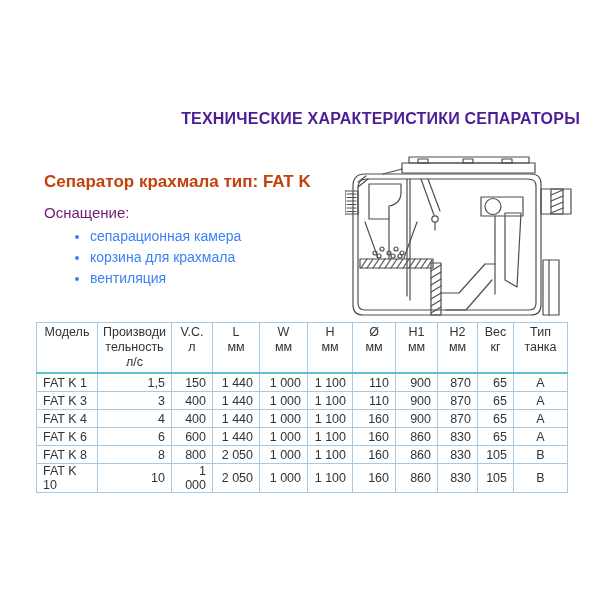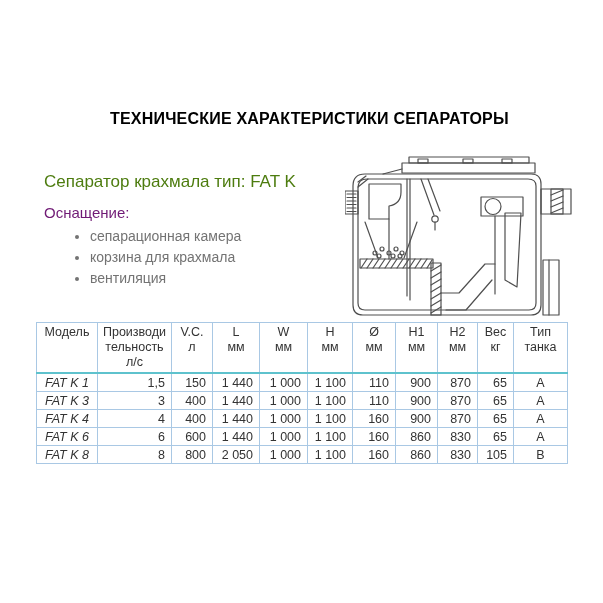--- a/index.html
+++ b/index.html
@@ -3,36 +3,36 @@
 <meta charset="utf-8">
 <style>
   html,body { margin:0; padding:0; background:#fff; }
   .page {
     position:relative; width:603px; height:603px; background:#ffffff;
     font-family:"Liberation Sans", sans-serif; color:#1a1a1a; overflow:hidden;
     outline:1px solid #ededed;
   }
   .title {
     position:absolute; left:110px; top:110px; width:470px;
-    text-align:left; font-size:16px; font-weight:bold; color:#000000;
+    text-align:right; font-size:16px; font-weight:bold; color:#4c1d95;
     letter-spacing:0.2px; white-space:nowrap;
   }
   .subtitle {
     position:absolute; left:44px; top:172px;
-    font-size:17px; font-weight:normal; color:#4d7c0f; white-space:nowrap;
+    font-size:17px; font-weight:bold; color:#c2410c; white-space:nowrap;
   }
   .equip-label {
     position:absolute; left:44px; top:204px;
     font-size:15px; color:#701a75;
   }
   .equip-list {
     position:absolute; left:58px; top:228px; margin:0; padding-left:32px;
   }
   .equip-list li {
-    font-size:14px; color:#737373; line-height:16px; margin-bottom:5px;
+    font-size:14px; color:#3b82f6; line-height:16px; margin-bottom:5px;
     list-style-type:disc;
   }
   .diagram {
     position:absolute; left:345px; top:146px; width:232px; height:176px;
   }
   .specs-table {
     position:absolute; left:36px; top:322px; width:531px;
     border-collapse:collapse; table-layout:fixed;
     font-size:12.5px; color:#333;
   }
@@ -40,21 +40,21 @@
     border:1px solid #a9c8e4; overflow:hidden;
   }
   .specs-table thead th {
     font-weight:normal; vertical-align:top; text-align:center;
     height:46px; padding-top:2px; line-height:15px;
     border-bottom:2px solid #5ec2cd;
   }
   .th-title { display:block; white-space:pre-line; }
   .th-sub { display:block; }
   .specs-table tbody td { height:17px; padding:0 6px; }
-  td.model { text-align:center; padding-left:7px;font-style:italic; }
+  td.model { text-align:left; padding-left:7px; }
   td.num { text-align:right; }
   td.type { text-align:center; }
 </style>
 </head>
 <body>
 
 <div class="page">
 
   <div class="title">ТЕХНИЧЕСКИЕ ХАРАКТЕРИСТИКИ СЕПАРАТОРЫ</div>
 
@@ -256,16 +256,29 @@
         <td class="num">800</td>
         <td class="num">2 050</td>
         <td class="num">1 000</td>
         <td class="num">1 100</td>
         <td class="num">160</td>
         <td class="num">860</td>
         <td class="num">830</td>
         <td class="num">105</td>
         <td class="type">B</td>
       </tr>
+      <tr>
+        <td class="model">FAT K 10</td>
+        <td class="num">10</td>
+        <td class="num">1 000</td>
+        <td class="num">2 050</td>
+        <td class="num">1 000</td>
+        <td class="num">1 100</td>
+        <td class="num">160</td>
+        <td class="num">860</td>
+        <td class="num">830</td>
+        <td class="num">105</td>
+        <td class="type">B</td>
+      </tr>
     </tbody>
   </table>
 
 </div>
 
 </body></html>

